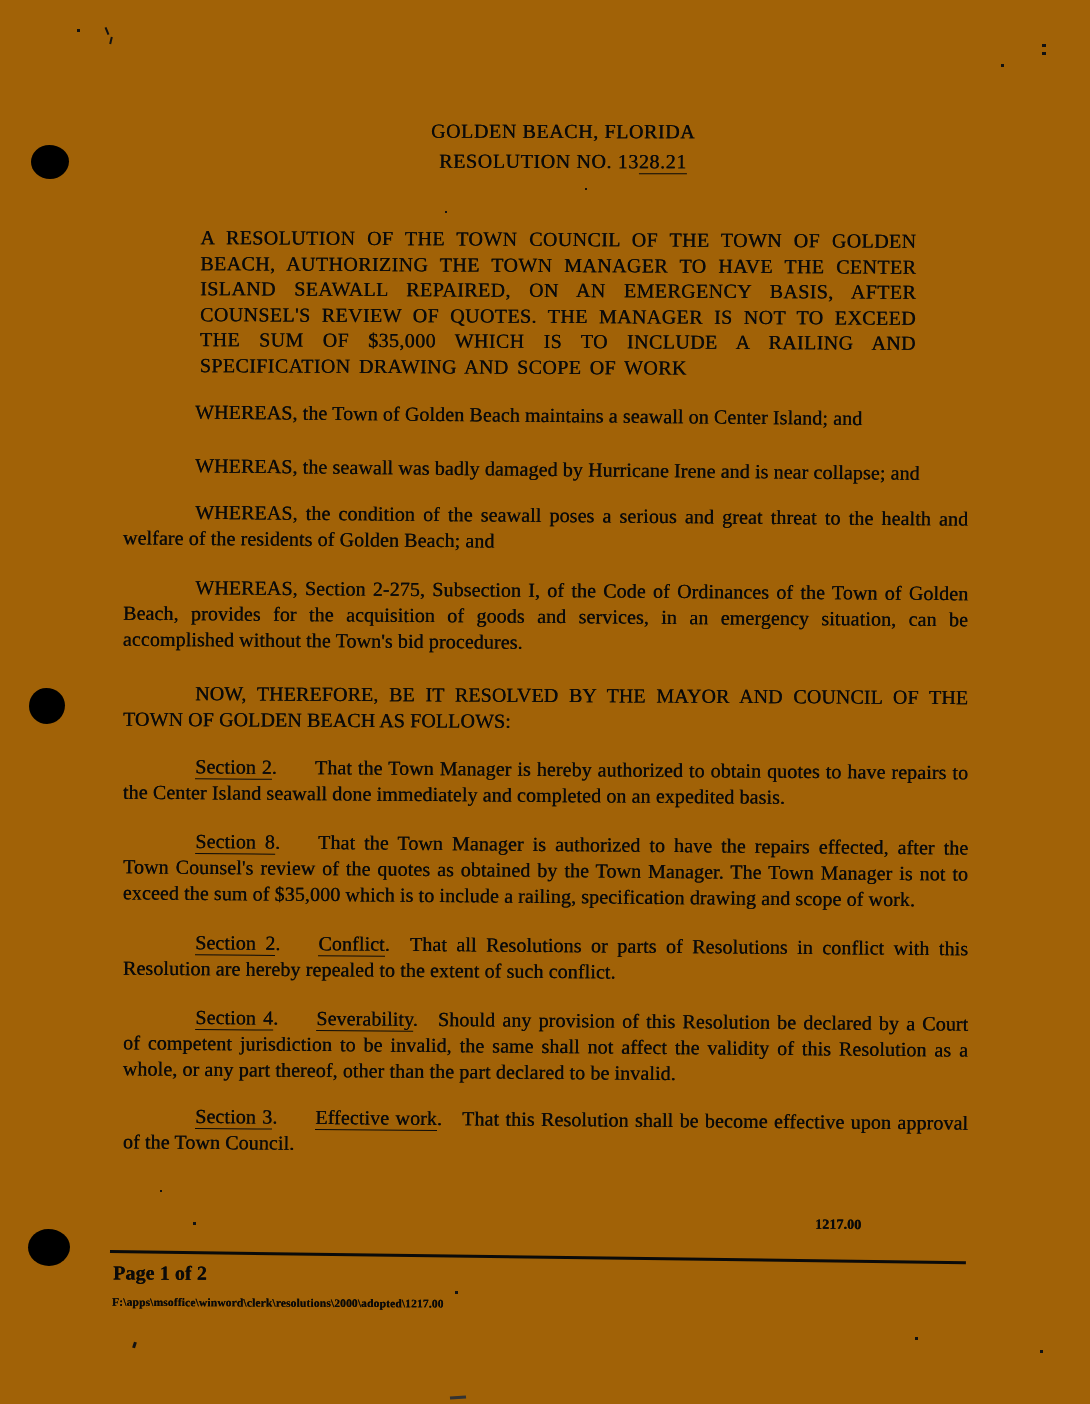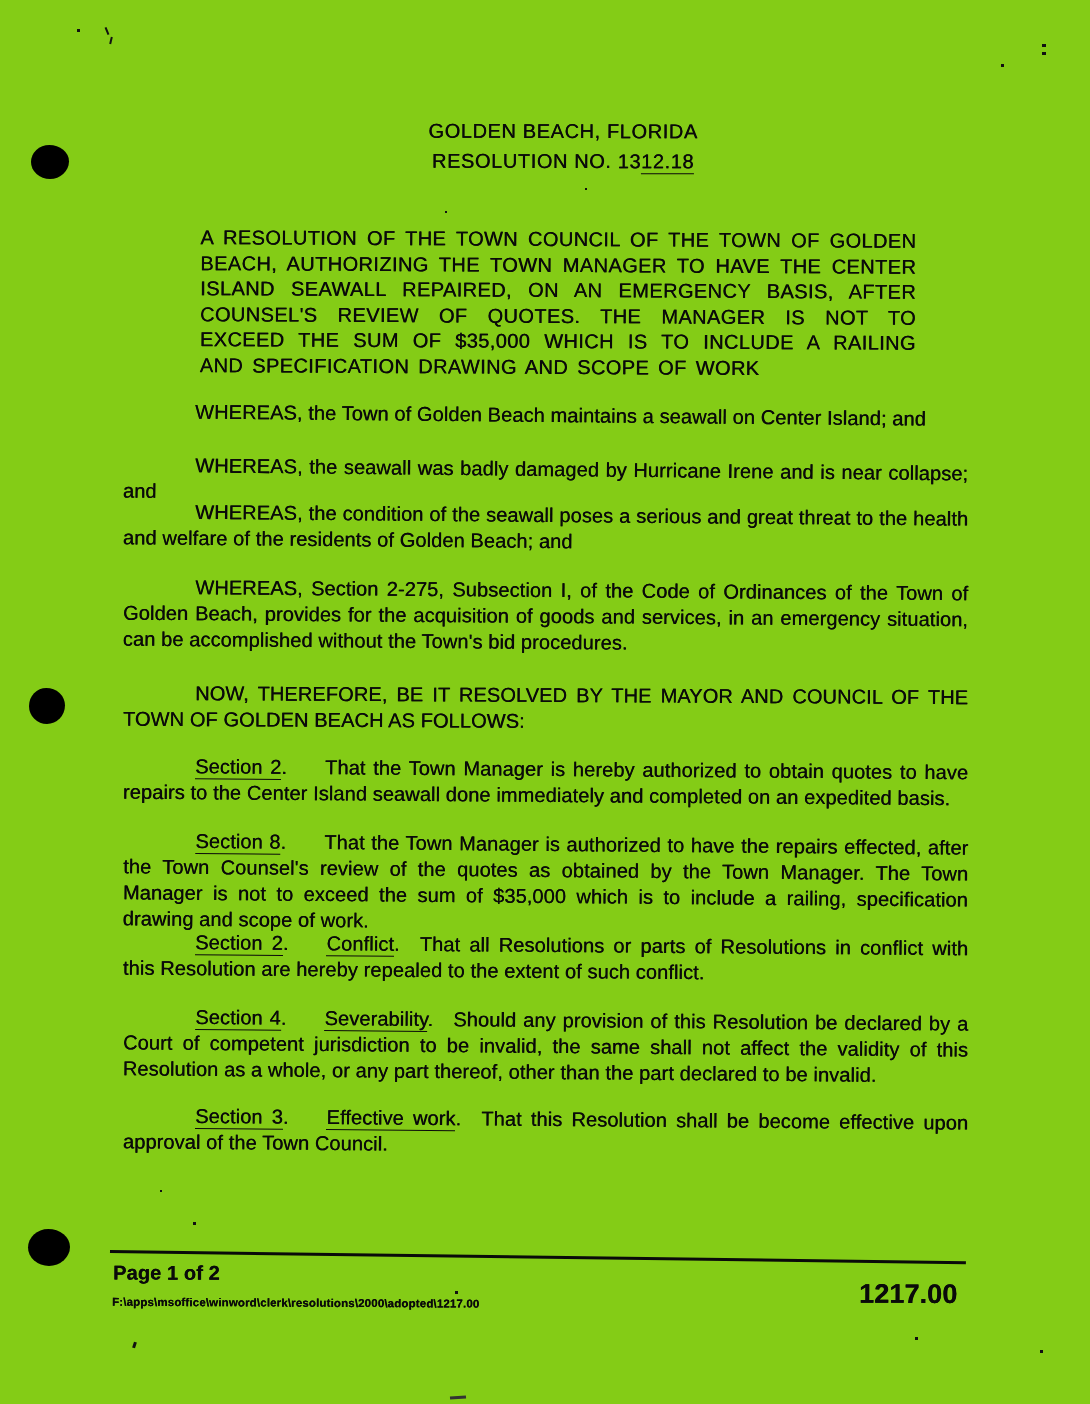--- a/index.html
+++ b/index.html
@@ -1,21 +1,21 @@
 <!DOCTYPE html>
 <html><head>
 <meta charset="utf-8">
 <style>
   html,body{margin:0;padding:0;background:#ffffff;}
   .page{
     position:relative;
     width:1090px;height:1404px;
-    background:#84cc16;
+    background:#a16207;
     overflow:hidden;
-    font-family:Liberation Sans, sans-serif;
+    font-family:Liberation Serif, serif;
     color:#0a0a0a;
   }
   .abs{position:absolute;}
   .para{
     font-size:20px;
     line-height:26px;
     text-align:justify;
     text-shadow:0.35px 0 0 currentColor;
     letter-spacing:0.1px;
   }
@@ -76,21 +76,21 @@
   <div class="speck" style="left:193px;top:1222px;width:3px;height:3px;"></div>
   <div class="speck" style="left:160px;top:1190px;width:2px;height:2px;"></div>
   <div class="speck" style="left:133px;top:1342px;width:3px;height:6px;transform:rotate(18deg);"></div>
   <div class="speck" style="left:455px;top:1291px;width:3px;height:3px;"></div>
   <div class="speck" style="left:915px;top:1337px;width:3px;height:3px;"></div>
   <div class="speck" style="left:1040px;top:1350px;width:3px;height:3px;"></div>
   <div class="speck" style="left:450px;top:1396px;width:16px;height:3px;transform:rotate(-4deg);background:#333;"></div>
 
   <div class="abs hdr" style="left:0;top:116px;width:1090px;transform:translateX(18px) rotate(0.15deg);">
     <div>GOLDEN BEACH, FLORIDA</div>
-    <div><span>RESOLUTION NO. 13</span><span class="u">12.18</span></div>
+    <div><span>RESOLUTION NO. 13</span><span class="u">28.21</span></div>
   </div>
 
   <div class="abs titleblock" style="left:200px;top:227px;width:716px;transform:rotate(0.3deg);">A RESOLUTION OF THE TOWN COUNCIL OF THE TOWN OF GOLDEN BEACH, AUTHORIZING THE TOWN MANAGER TO HAVE THE CENTER ISLAND SEAWALL REPAIRED, ON AN EMERGENCY BASIS, AFTER COUNSEL'S REVIEW OF QUOTES.  THE MANAGER IS NOT TO EXCEED THE SUM OF $35,000 WHICH IS TO INCLUDE A RAILING AND SPECIFICATION DRAWING AND SCOPE OF WORK</div>
 
   <div class="abs para indent" style="left:123px;top:402px;width:845px;transform:rotate(0.55deg);">WHEREAS, the Town of Golden Beach maintains a seawall on Center Island; and</div>
   <div class="abs para indent" style="left:123px;top:456px;width:845px;transform:rotate(0.6deg);">WHEREAS, the seawall was badly damaged by Hurricane Irene and is near collapse; and</div>
   <div class="abs para indent" style="left:123px;top:502px;width:845px;transform:rotate(0.5deg);">WHEREAS, the condition of the seawall poses a serious and great threat to the health and welfare of the residents of Golden Beach; and</div>
   <div class="abs para indent" style="left:123px;top:577px;width:845px;transform:rotate(0.45deg);">WHEREAS, Section 2-275, Subsection I, of the Code of Ordinances of the Town of Golden Beach, provides for the acquisition of goods and services, in an emergency situation, can be accomplished without the Town's bid procedures.</div>
 
   <div class="abs para indent" style="left:123px;top:682px;width:845px;transform:rotate(0.3deg);">NOW,  THEREFORE,  BE IT RESOLVED BY THE MAYOR AND COUNCIL OF THE TOWN OF GOLDEN BEACH AS FOLLOWS:</div>
@@ -110,16 +110,16 @@
   <div class="abs para indent" style="left:123px;top:1007px;width:845px;transform:rotate(0.5deg);">
     <span class="u">Section 4</span><span>.</span><span class="tab1"></span><span class="u">Severability</span><span>.</span><span class="tab2"></span><span>Should any provision of this Resolution be declared by a Court of competent jurisdiction to be invalid, the same shall not affect the validity of this Resolution as a whole, or any part thereof, other than the part declared to be invalid.</span>
   </div>
 
   <div class="abs para indent" style="left:123px;top:1106px;width:845px;transform:rotate(0.5deg);">
     <span class="u">Section 3</span><span>.</span><span class="tab1"></span><span class="u">Effective work</span><span>.</span><span class="tab2"></span><span>That this Resolution shall be become effective upon approval of the Town Council.</span>
   </div>
 
   <div class="abs footer-rule" style="left:110px;top:1250px;width:856px;height:0;"></div>
   <div class="abs para bold" style="left:113px;top:1260px;width:300px;text-align:left;transform:rotate(0.2deg);">Page 1 of  2</div>
-  <div class="abs para bold" style="left:815px;top:1281px;width:120px;text-align:left;font-size:27px;transform:rotate(0.3deg);margin-left:44px;">1217.00</div>
+  <div class="abs para bold" style="left:815px;top:1212px;width:120px;text-align:left;font-size:14px;transform:rotate(0.3deg);">1217.00</div>
   <div class="abs pathtext" style="left:112px;top:1297px;width:480px;transform:rotate(0.3deg);">F:\apps\msoffice\winword\clerk\resolutions\2000\adopted\1217.00</div>
 
 </div>
 
 </body></html>

